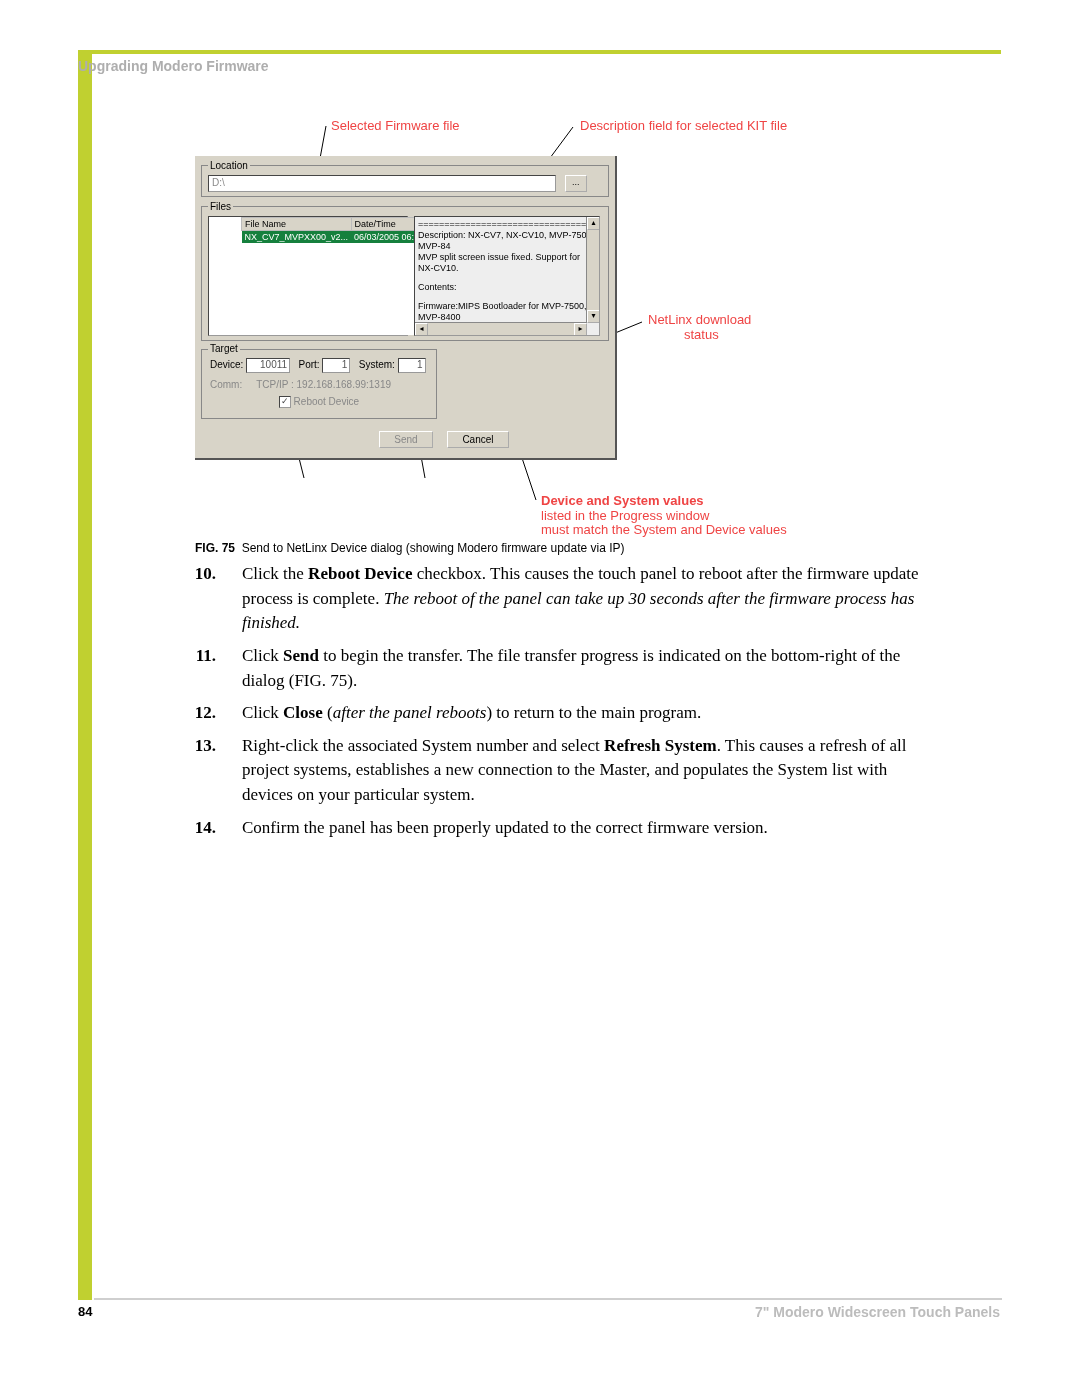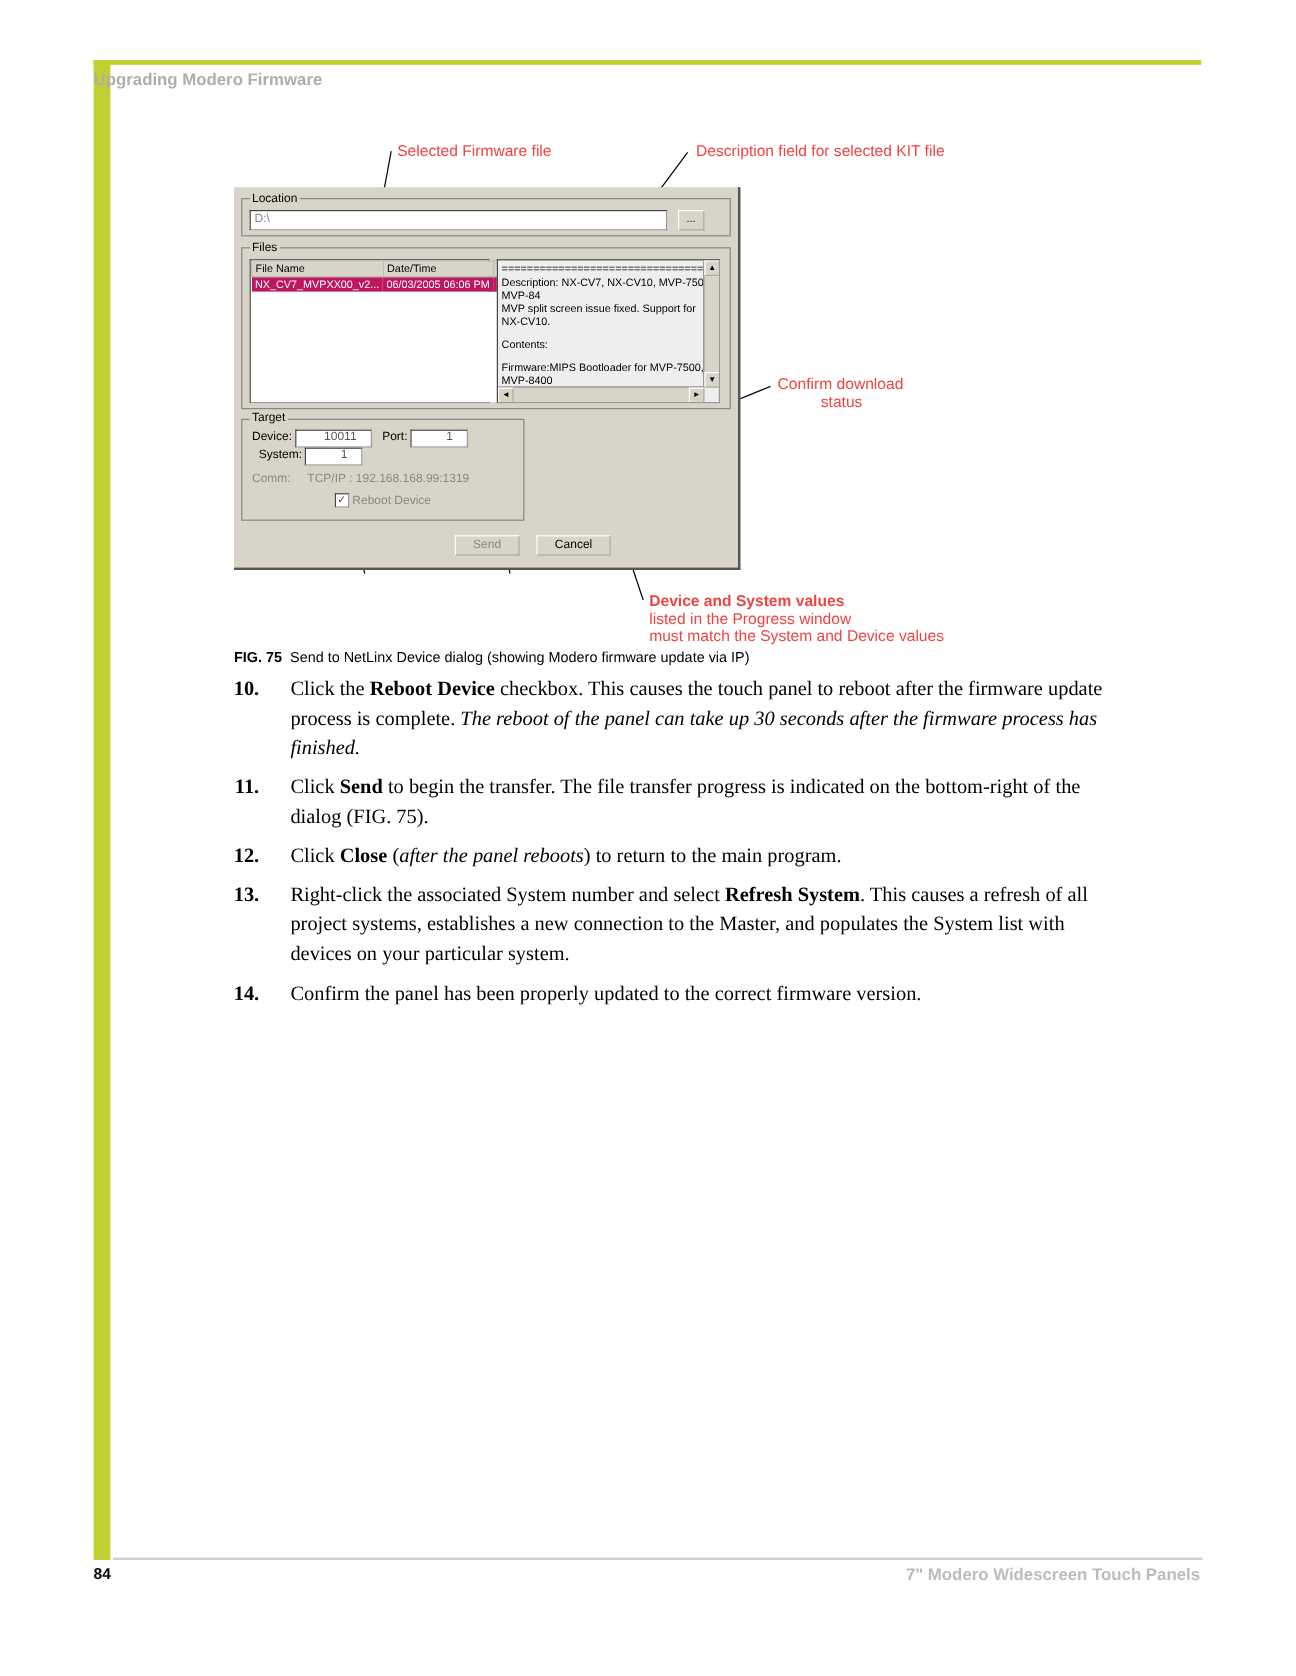--- a/index.html
+++ b/index.html
@@ -105,34 +105,35 @@
     line-height: 13px;
   }
   .files-table {
     width: 200px;
     border: 1px inset #999;
     background: #fff;
     font-size: 9px;
     border-collapse: collapse;
     display: inline-block;
     vertical-align: top;
+    padding-left: 32px;
   }
   .files-table th {
     background: #d8d4c8;
     border: 1px solid #bbb;
     font-weight: normal;
     font-size: 9px;
     padding: 1px 3px;
     text-align: left;
   }
   .files-table td {
     font-size: 9px;
     padding: 1px 3px;
     color: #fff;
-    background: #be185d;
+    background: #15803d;
     white-space: nowrap;
     overflow: hidden;
   }
   .files-table .filler td { background:#fff; height:90px; border:0;}
   .desc-box {
     display: inline-block;
     vertical-align: top;
     margin-left: 6px;
     width: 178px;
     height: 114px;
@@ -176,21 +177,21 @@
     position: absolute; top: -7px; left: 6px;
     background: #d8d4c8;
     font-size: 10px;
     padding: 0 2px;
   }
   .tinput {
     display: inline-block;
     background: #fff;
     border: 1px inset #999;
     font-size: 10px;
-    padding: 0 12px;
+    padding: 0 2px;
     height: 13px;
     text-align: right;
     width: 38px;
     color: #555;
   }
   .comm {
     color: #888; font-size: 10px;
   }
   .chk {
     width: 10px; height: 10px;
@@ -301,21 +302,21 @@
 
 <svg style="position:absolute;left:0;top:0;width:1080px;height:560px;pointer-events:none;" viewBox="0 0 1080 560">
   <line x1="326" y1="126" x2="304" y2="245" stroke="#000" stroke-width="1"></line>
   <line x1="573" y1="127" x2="478" y2="255" stroke="#000" stroke-width="1"></line>
   <line x1="642" y1="322" x2="598" y2="340" stroke="#000" stroke-width="1"></line>
   <line x1="304" y1="478" x2="282" y2="390" stroke="#000" stroke-width="1"></line>
   <line x1="425" y1="478" x2="409" y2="390" stroke="#000" stroke-width="1"></line>
   <line x1="536" y1="500" x2="516" y2="440" stroke="#000" stroke-width="1"></line>
 </svg>
 
-<div class="callout" style="left:648px;top:312px;">Confirm download</div>
+<div class="callout" style="left:648px;top:312px;">NetLinx download</div>
 <div class="callout" style="left:684px;top:327px;">status</div>
 
 <div class="dialog">
   <fieldset class="win">
     <legend>Location</legend>
     <span class="field loc-field">D:\</span>
     <span class="loc-btn">...</span>
   </fieldset>
   <fieldset class="win">
     <legend>Files</legend>

